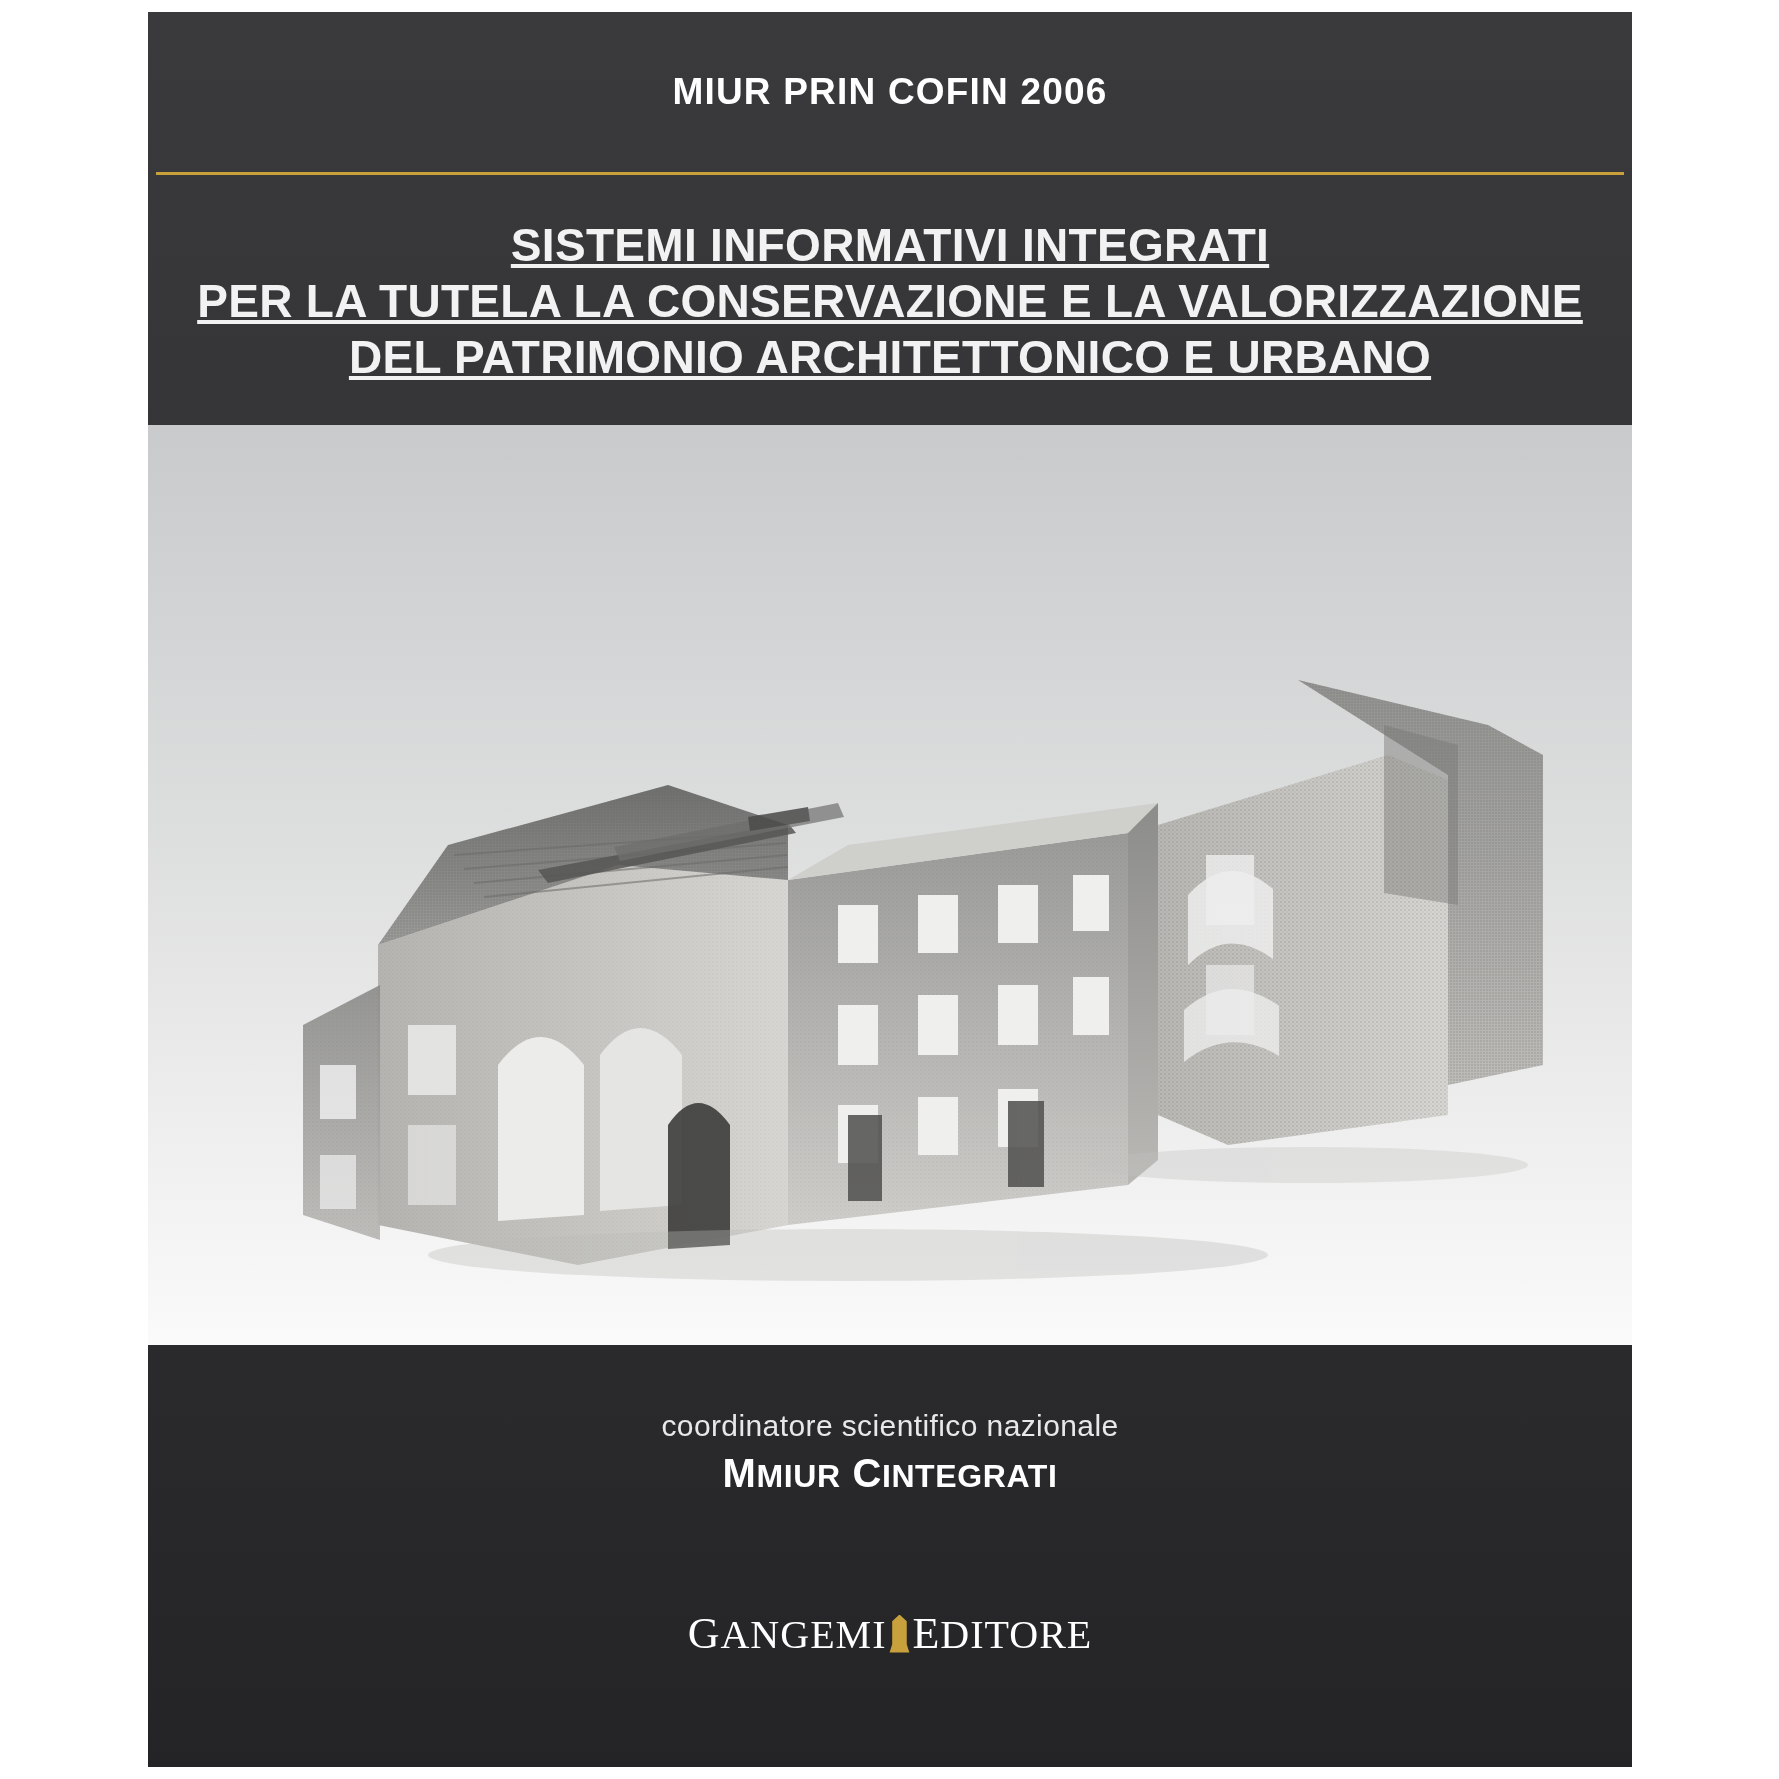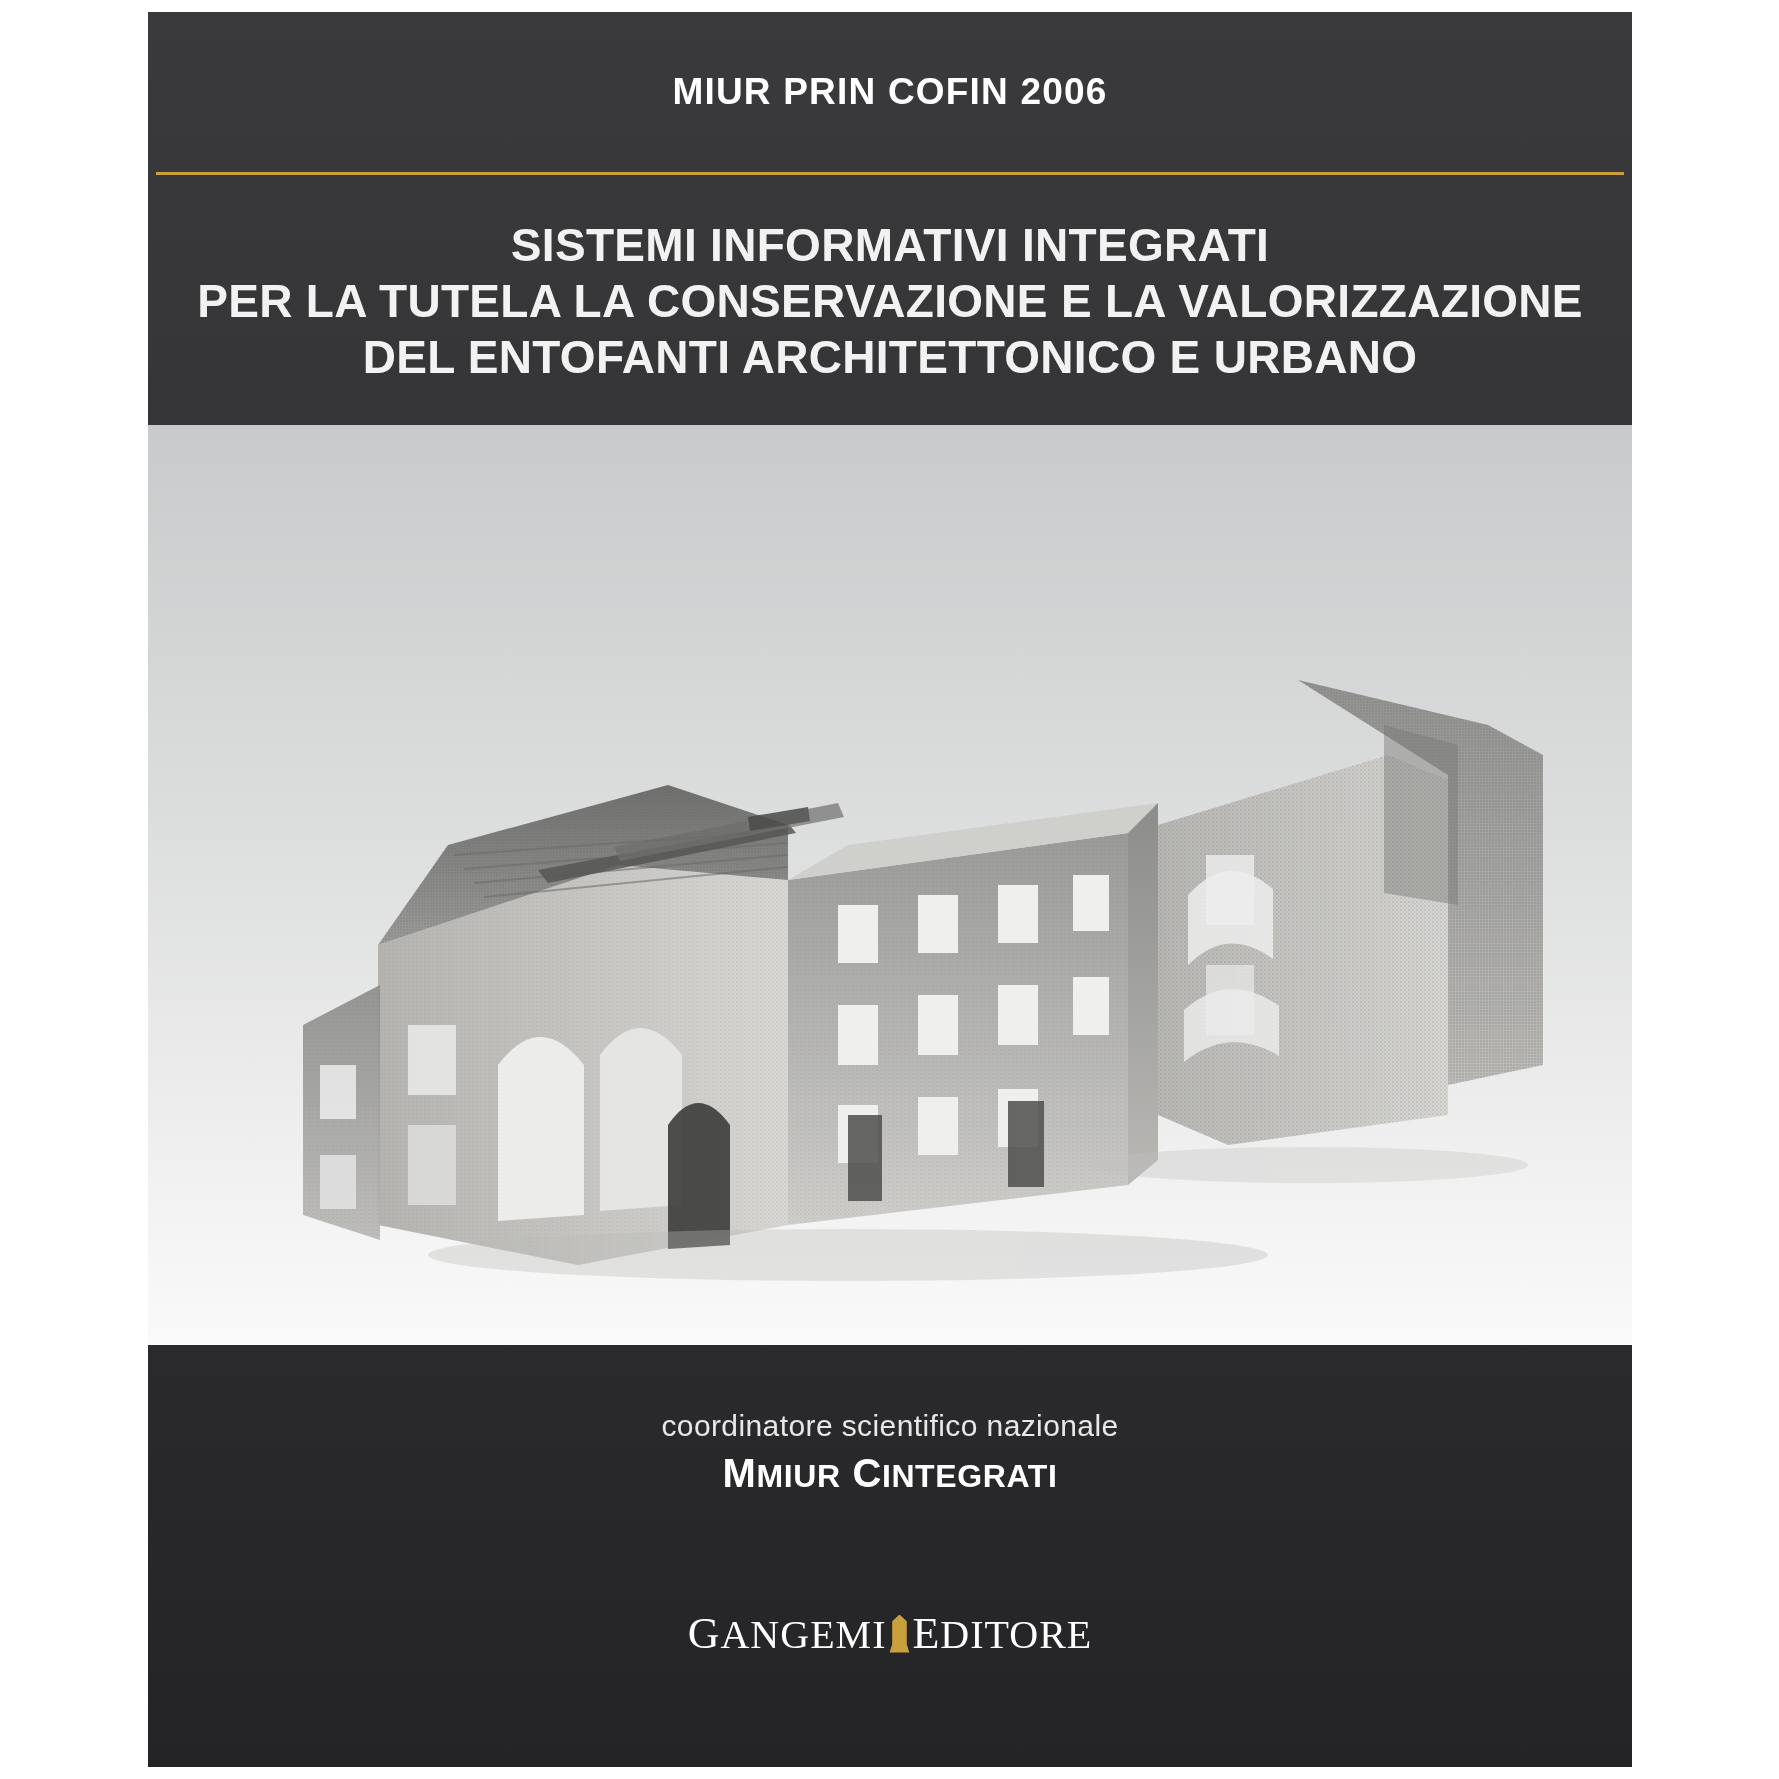--- a/index.html
+++ b/index.html
@@ -69,20 +69,21 @@
   .title-block {
     padding: 42px 28px 40px 28px;
     text-align: center;
   }
   .title-line {
     color: #f2f2f2;
     font-weight: bold;
     line-height: 1.22;
     letter-spacing: 0.3px;
     white-space: nowrap;
+    text-decoration: underline;
   }
   .title-line.l1 { font-size: 46px; }
   .title-line.l2 { font-size: 46px; }
   .title-line.l3 { font-size: 46px; }
 
   
   .illustration {
     position: relative;
     width: 100%;
     height: 920px;
@@ -146,21 +147,21 @@
 
     <div class="top-band">
       <div class="series-label">MIUR PRIN COFIN 2006</div>
     </div>
 
     <div class="gold-rule"></div>
 
     <div class="title-block">
       <div class="title-line l1">SISTEMI INFORMATIVI INTEGRATI</div>
       <div class="title-line l2">PER LA TUTELA LA CONSERVAZIONE E LA VALORIZZAZIONE</div>
-      <div class="title-line l3">DEL ENTOFANTI ARCHITETTONICO E URBANO</div>
+      <div class="title-line l3">DEL PATRIMONIO ARCHITETTONICO E URBANO</div>
     </div>
 
     <div class="illustration">
       <svg width="100%" height="100%" viewBox="0 0 1484 920" preserveAspectRatio="none">
         <defs>
           <linearGradient id="skyGrad" x1="0" y1="0" x2="0" y2="1">
             <stop offset="0%" stop-color="#c9cacb"></stop>
             <stop offset="45%" stop-color="#dddede"></stop>
             <stop offset="78%" stop-color="#efefef"></stop>
             <stop offset="100%" stop-color="#fafafa"></stop>

